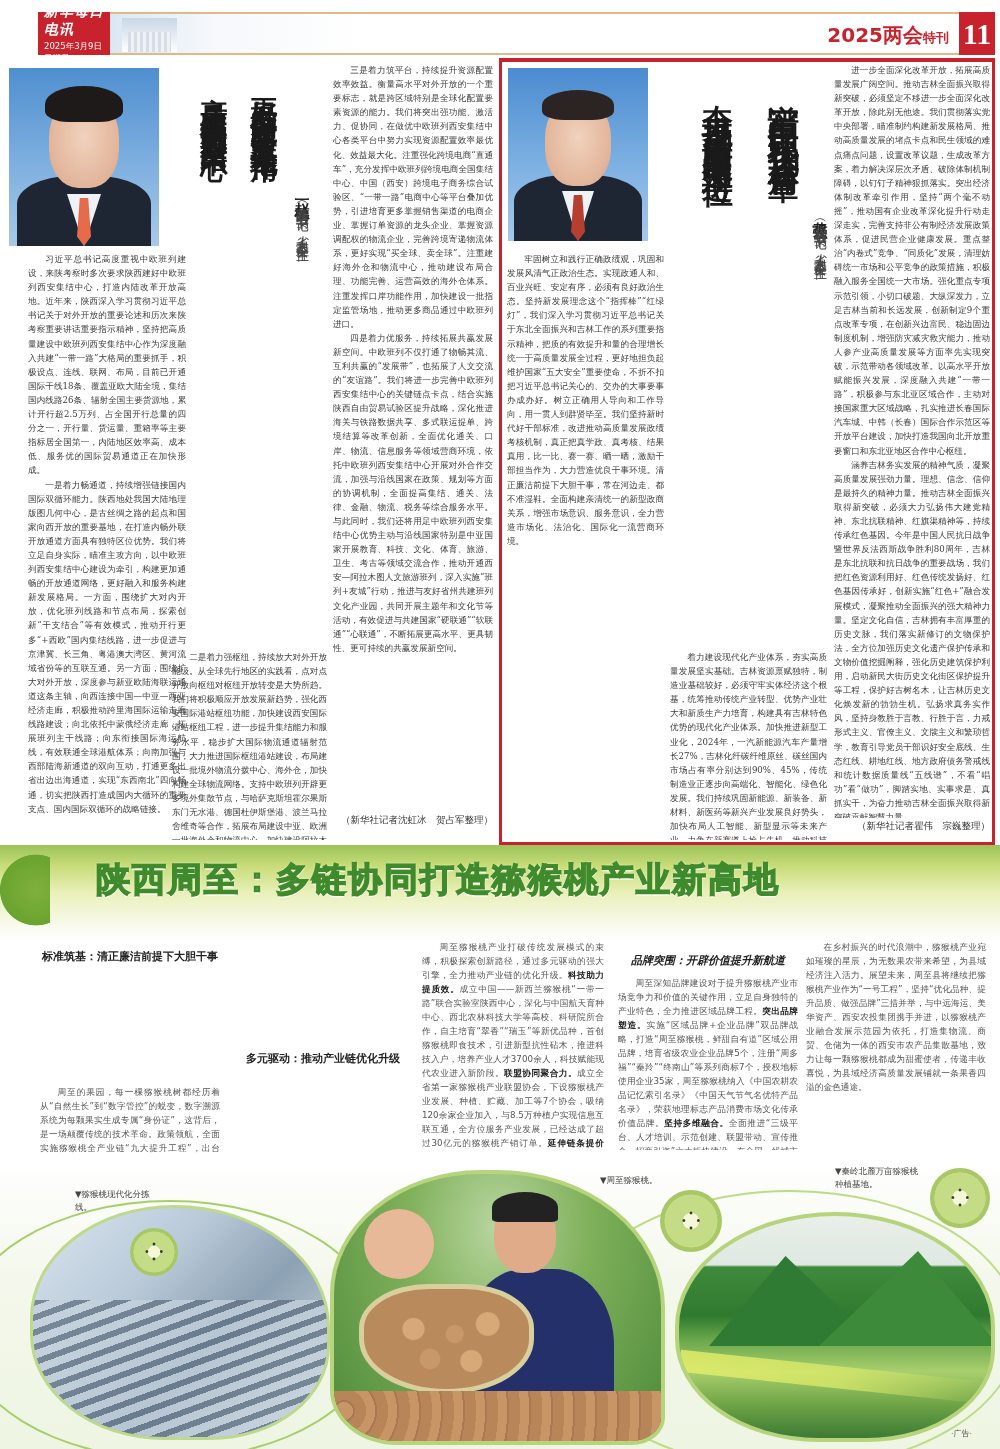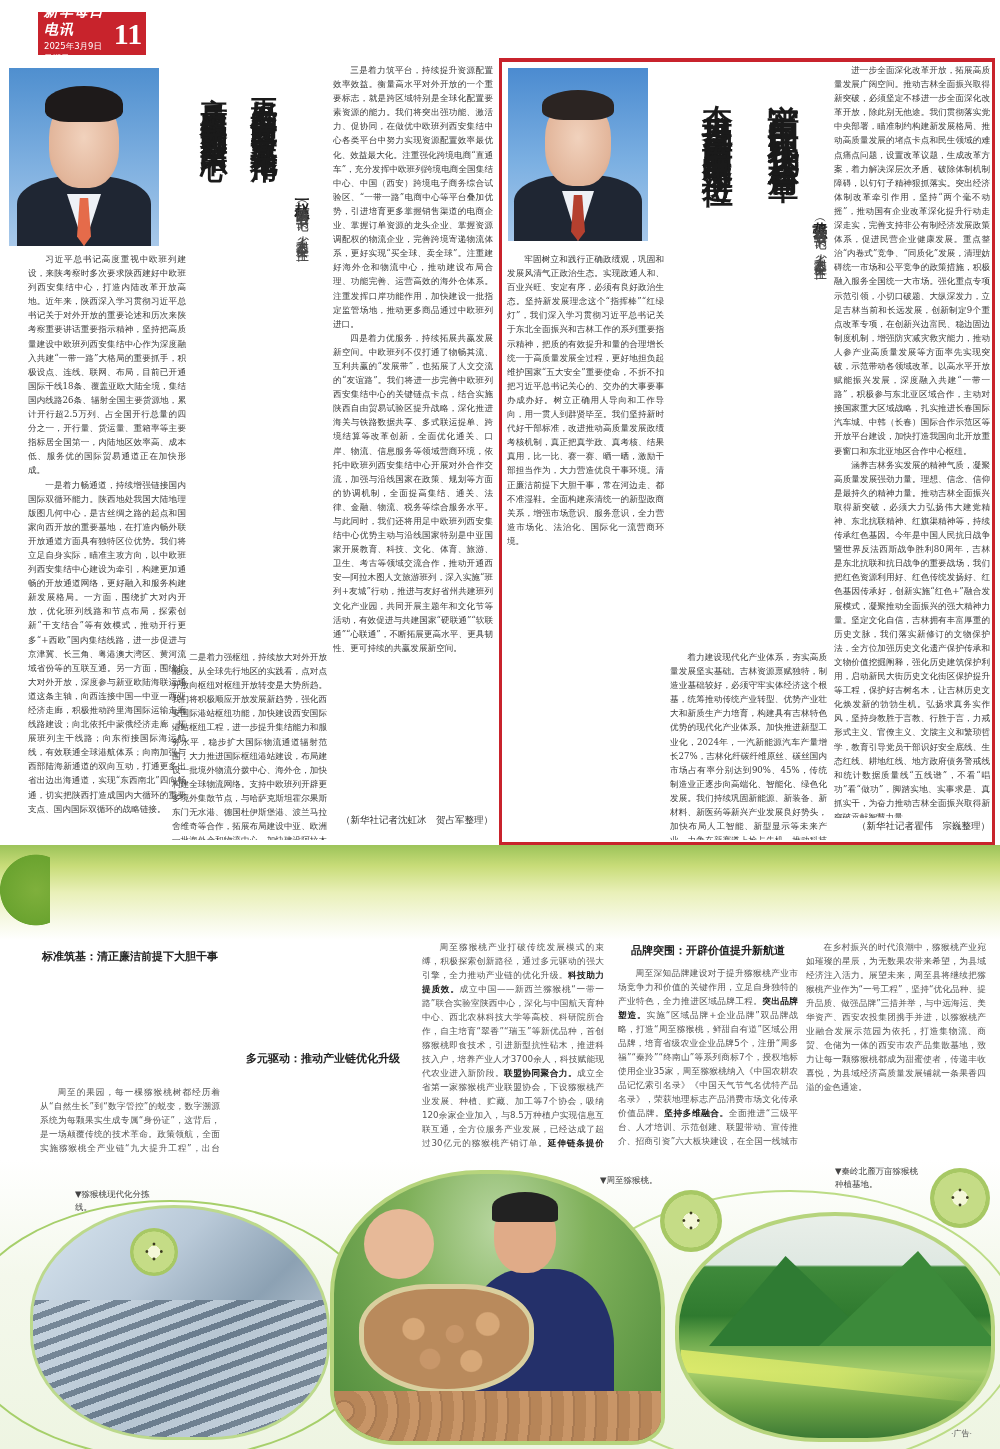--- a/index.html
+++ b/index.html
@@ -73,20 +73,26 @@
   .ad-tag { position:absolute; right: 28px; bottom: 10px; font-size: 8px; color:#555; }
 </style>
 </head>
 <body>
 
 <div class="masthead">
   <div class="mh-brand">
     <div class="name">新华每日电讯</div>
     <div class="date">2025年3月9日  星期日</div>
   </div>
+  <div class="mh-bar">
+    <div class="mh-building"></div>
+    <div class="mh-special">
+      <span>2025两会</span><span class="small">特刊</span>
+    </div>
+  </div>
   <div class="mh-page">11</div>
 </div>
 
 <div class="portrait p1" title="赵一德肖像">
   <div class="suit" style="left:8px;width:134px;height:70px;"></div>
   <div class="shirt" style="left:58px;width:34px;height:52px;clip-path:polygon(0 0,100% 0,50% 100%);"></div>
   <div class="tie" style="left:68px;width:14px;height:48px;background:#e56b4a;clip-path:polygon(20% 0,80% 0,100% 80%,50% 100%,0 80%);"></div>
   <div class="face" style="left:40px;top:28px;width:70px;height:92px;"></div>
   <div class="hair" style="left:36px;top:18px;width:78px;height:36px;"></div>
 </div>
@@ -133,36 +139,37 @@
   <p>着力建设现代化产业体系，夯实高质量发展坚实基础。吉林资源禀赋独特，制造业基础较好，必须守牢实体经济这个根基，统筹推动传统产业转型、优势产业壮大和新质生产力培育，构建具有吉林特色优势的现代化产业体系。加快推进新型工业化，2024年，一汽新能源汽车产量增长27%，吉林化纤碳纤维原丝、碳丝国内市场占有率分别达到90%、45%，传统制造业正逐步向高端化、智能化、绿色化发展。我们持续巩固新能源、新装备、新材料、新医药等新兴产业发展良好势头，加快布局人工智能、新型显示等未来产业，力争在新赛道上抢占先机。推动科技创新同产业创新深度融合，坚持教育科技人才产业一体化推进，紧扣产业核心技术需求，整合省内科研资源和力量，高效运行长白山、三江、吉光3个省实验室，推动政策、资金等要素向企业加速集聚，让更多科研成果加快转化为产业“成品”和发展“结果”。争当现代农业建设“排头兵”，吉林坚决扛稳国家粮食安全重任，落实“藏粮于地、藏粮于技”战略，新建和改造提升高标准农田806万亩，保护性耕作推广面积实现4100万亩，主要农作物耕种收综合机械化率达到94.6%，深入推进千亿斤粮食产能建设工程，2024年粮食总产量达到853.2亿斤、再创历史新高。推进美丽吉林建设。吉林拥有绿水青山和冰天雪地两座金山银山，长白山是“东北水塔”、三江源头，查干湖是保护生态和发展生态旅游相得益彰的生动实践地。我们守护好吉林的生态地标，统筹生态环境保护和绿色低碳发展，把吉林良好生态资源变成吸引力、竞争力和生产力。</p>
 </div>
 <div class="col" style="left:834px;top:63px;width:156px;height:755px;">
   <p>进一步全面深化改革开放，拓展高质量发展广阔空间。推动吉林全面振兴取得新突破，必须坚定不移进一步全面深化改革开放，除此别无他途。我们贯彻落实党中央部署，瞄准制约构建新发展格局、推动高质量发展的堵点卡点和民生领域的难点痛点问题，设置改革议题，生成改革方案，着力解决深层次矛盾、破除体制机制障碍，以钉钉子精神狠抓落实。突出经济体制改革牵引作用，坚持“两个毫不动摇”，推动国有企业改革深化提升行动走深走实，完善支持非公有制经济发展政策体系，促进民营企业健康发展。重点整治“内卷式”竞争、“同质化”发展，清理妨碍统一市场和公平竞争的政策措施，积极融入服务全国统一大市场。强化重点专项示范引领，小切口破题、大纵深发力，立足吉林当前和长远发展，创新制定9个重点改革专项，在创新兴边富民、稳边固边制度机制，增强防灾减灾救灾能力，推动人参产业高质量发展等方面率先实现突破，示范带动各领域改革。以高水平开放赋能振兴发展，深度融入共建“一带一路”，积极参与东北亚区域合作，主动对接国家重大区域战略，扎实推进长春国际汽车城、中韩（长春）国际合作示范区等开放平台建设，加快打造我国向北开放重要窗口和东北亚地区合作中心枢纽。</p>
   <p>涵养吉林务实发展的精神气质，凝聚高质量发展强劲力量。理想、信念、信仰是最持久的精神力量。推动吉林全面振兴取得新突破，必须大力弘扬伟大建党精神、东北抗联精神、红旗渠精神等，持续传承红色基因。今年是中国人民抗日战争暨世界反法西斯战争胜利80周年，吉林是东北抗联和抗日战争的重要战场，我们把红色资源利用好、红色传统发扬好、红色基因传承好，创新实施“红色+”融合发展模式，凝聚推动全面振兴的强大精神力量。坚定文化自信，吉林拥有丰富厚重的历史文脉，我们落实新修订的文物保护法，全方位加强历史文化遗产保护传承和文物价值挖掘阐释，强化历史建筑保护利用，启动新民大街历史文化街区保护提升等工程，保护好古树名木，让吉林历史文化焕发新的勃勃生机。弘扬求真务实作风，坚持身教胜于言教、行胜于言，力戒形式主义、官僚主义、文牍主义和繁琐哲学，教育引导党员干部识好安全底线、生态红线、耕地红线、地方政府债务警戒线和统计数据质量线“五线谱”，不看“唱功”看“做功”，脚踏实地、实事求是、真抓实干，为奋力推动吉林全面振兴取得新突破贡献智慧力量。</p>
 </div>
 <div class="byline-end" style="position:absolute;left:834px;top:818px;width:156px;">（新华社记者瞿伟　宗巍整理）</div>
 
 <div class="banner">
   <div class="leaf"></div>
+  <div class="banner-title">陕西周至：多链协同打造猕猴桃产业新高地</div>
 </div>
 
 <div class="bcol" style="left:40px;top:940px;width:180px;height:215px;">
   <div class="subhead">标准筑基：清正廉洁前提下大胆干事</div>
 </div>
 <div class="bcol" style="left:40px;top:1085px;width:180px;height:70px;overflow:hidden;">
   <p>周至的果园，每一棵猕猴桃树都经历着从“自然生长”到“数字管控”的蜕变，数字溯源系统为每颗果实生成专属“身份证”，这背后，是一场颠覆传统的技术革命。政策领航，全面实施猕猴桃全产业链“九大提升工程”，出台《猕猴桃鲜果等级标准》等文件，全力保障生产、加工、销售各环节，推动猕猴桃产业攀高向新发展。技术落地，统一人工授粉、果园生草等16项规范化栽培标准，健全产地标识、安全检测、溯源系统等品控体系，优果率成功突破90%，保证从果园到餐桌安全放心。示范引领，大力培育秦人果业、杨氏农业、桃力果业等龙头企业，创建猕猴桃“一村一品”专业村97个，新建30亩以上标准化示范园60个，构建“龙头企业+合作社+家庭农场+职业果农”的经营主体雁阵，实施“企业+合作社+农户”订单农业新模式，带动猕猴桃标准化、集约化、产业化发展。</p>
 </div>
 <div class="bcol" style="left:232px;top:940px;width:182px;height:215px;overflow:hidden;">
   <div class="subhead" style="margin-top:112px;">多元驱动：推动产业链优化升级</div>
 </div>
 <div class="bcol" style="left:422px;top:940px;width:182px;height:210px;overflow:hidden;">
   <p id="sec2p">周至猕猴桃产业打破传统发展模式的束缚，积极探索创新路径，通过多元驱动的强大引擎，全力推动产业链的优化升级。<strong>科技助力提质效。</strong>成立中国——新西兰猕猴桃“一带一路”联合实验室陕西中心，深化与中国航天育种中心、西北农林科技大学等高校、科研院所合作，自主培育“翠香”“瑞玉”等新优品种，首创猕猴桃即食技术，引进新型抗性砧木，推进科技入户，培养产业人才3700余人，科技赋能现代农业进入新阶段。<strong>联盟协同聚合力。</strong>成立全省第一家猕猴桃产业联盟协会，下设猕猴桃产业发展、种植、贮藏、加工等7个协会，吸纳120余家企业加入，与8.5万种植户实现信息互联互通，全方位服务产业发展，已经达成了超过30亿元的猕猴桃产销订单。<strong>延伸链条提价值。</strong>大力推进加工、贮藏等设施建设，建成猕猴桃贮藏库2680座，培育深加工企业26家、包装企业28家，年加工果干、果酒等各类产品15万吨，产值18亿元，深加工能力占陕西省的90%，荣获陕西省现代农业全产业链典型县。</p>
 </div>
 <div class="bcol" style="left:618px;top:940px;width:180px;height:210px;overflow:hidden;">
-  <div class="subhead" style="margin-top:4px;">品牌突围：开辟价值提升新航道</div>
+  <div class="subhead" style="margin-top:14px;font-style:italic;">品牌突围：开辟价值提升新航道</div>
   <p id="sec3p">周至深知品牌建设对于提升猕猴桃产业市场竞争力和价值的关键作用，立足自身独特的产业特色，全力推进区域品牌工程。<strong>突出品牌塑造。</strong>实施“区域品牌+企业品牌”双品牌战略，打造“周至猕猴桃，鲜甜自有道”区域公用品牌，培育省级农业企业品牌5个，注册“周多福”“秦羚”“终南山”等系列商标7个，授权地标使用企业35家，周至猕猴桃纳入《中国农耕农品记忆索引名录》《中国天气节气名优特产品名录》，荣获地理标志产品消费市场文化传承价值品牌。<strong>坚持多维融合。</strong>全面推进“三级平台、人才培训、示范创建、联盟带动、宣传推介、招商引资”六大板块建设，在全国一线城市建立100多个周至猕猴桃品牌直营店，组建5000余人线下营销团队，销售覆盖全国大中小城市，年销量突破78万吨，实现“买遍全国、卖遍全国”。大力实施“电商+产业”战略，2个京东云仓、32个天猫优品服务站落户周至，电商体验中心和电子商务公共服务中心投入运营，发展电商382家、微商1万余户，建设20个镇级电子商务服务中心、150个村级服务站点，打通从田间种植到市场销售的“最后一米”。</p>
 </div>
 <div class="bcol" style="left:806px;top:940px;width:180px;height:210px;overflow:hidden;">
   <p>在乡村振兴的时代浪潮中，猕猴桃产业宛如璀璨的星辰，为无数果农带来希望，为县域经济注入活力。展望未来，周至县将继续把猕猴桃产业作为“一号工程”，坚持“优化品种、提升品质、做强品牌”三措并举，与中远海运、美华资产、西安农投集团携手并进，以猕猴桃产业融合发展示范园为依托，打造集物流、商贸、仓储为一体的西安市农产品集散基地，致力让每一颗猕猴桃都成为甜蜜使者，传递丰收喜悦，为县域经济高质量发展铺就一条果香四溢的金色通途。</p>
 </div>
 
 <div class="photos">
   <div class="wave" style="left:-40px;top:40px;width:420px;height:260px;"></div>
   <div class="wave" style="left:560px;top:30px;width:460px;height:280px;border-color:#bcdc86;"></div>
 

